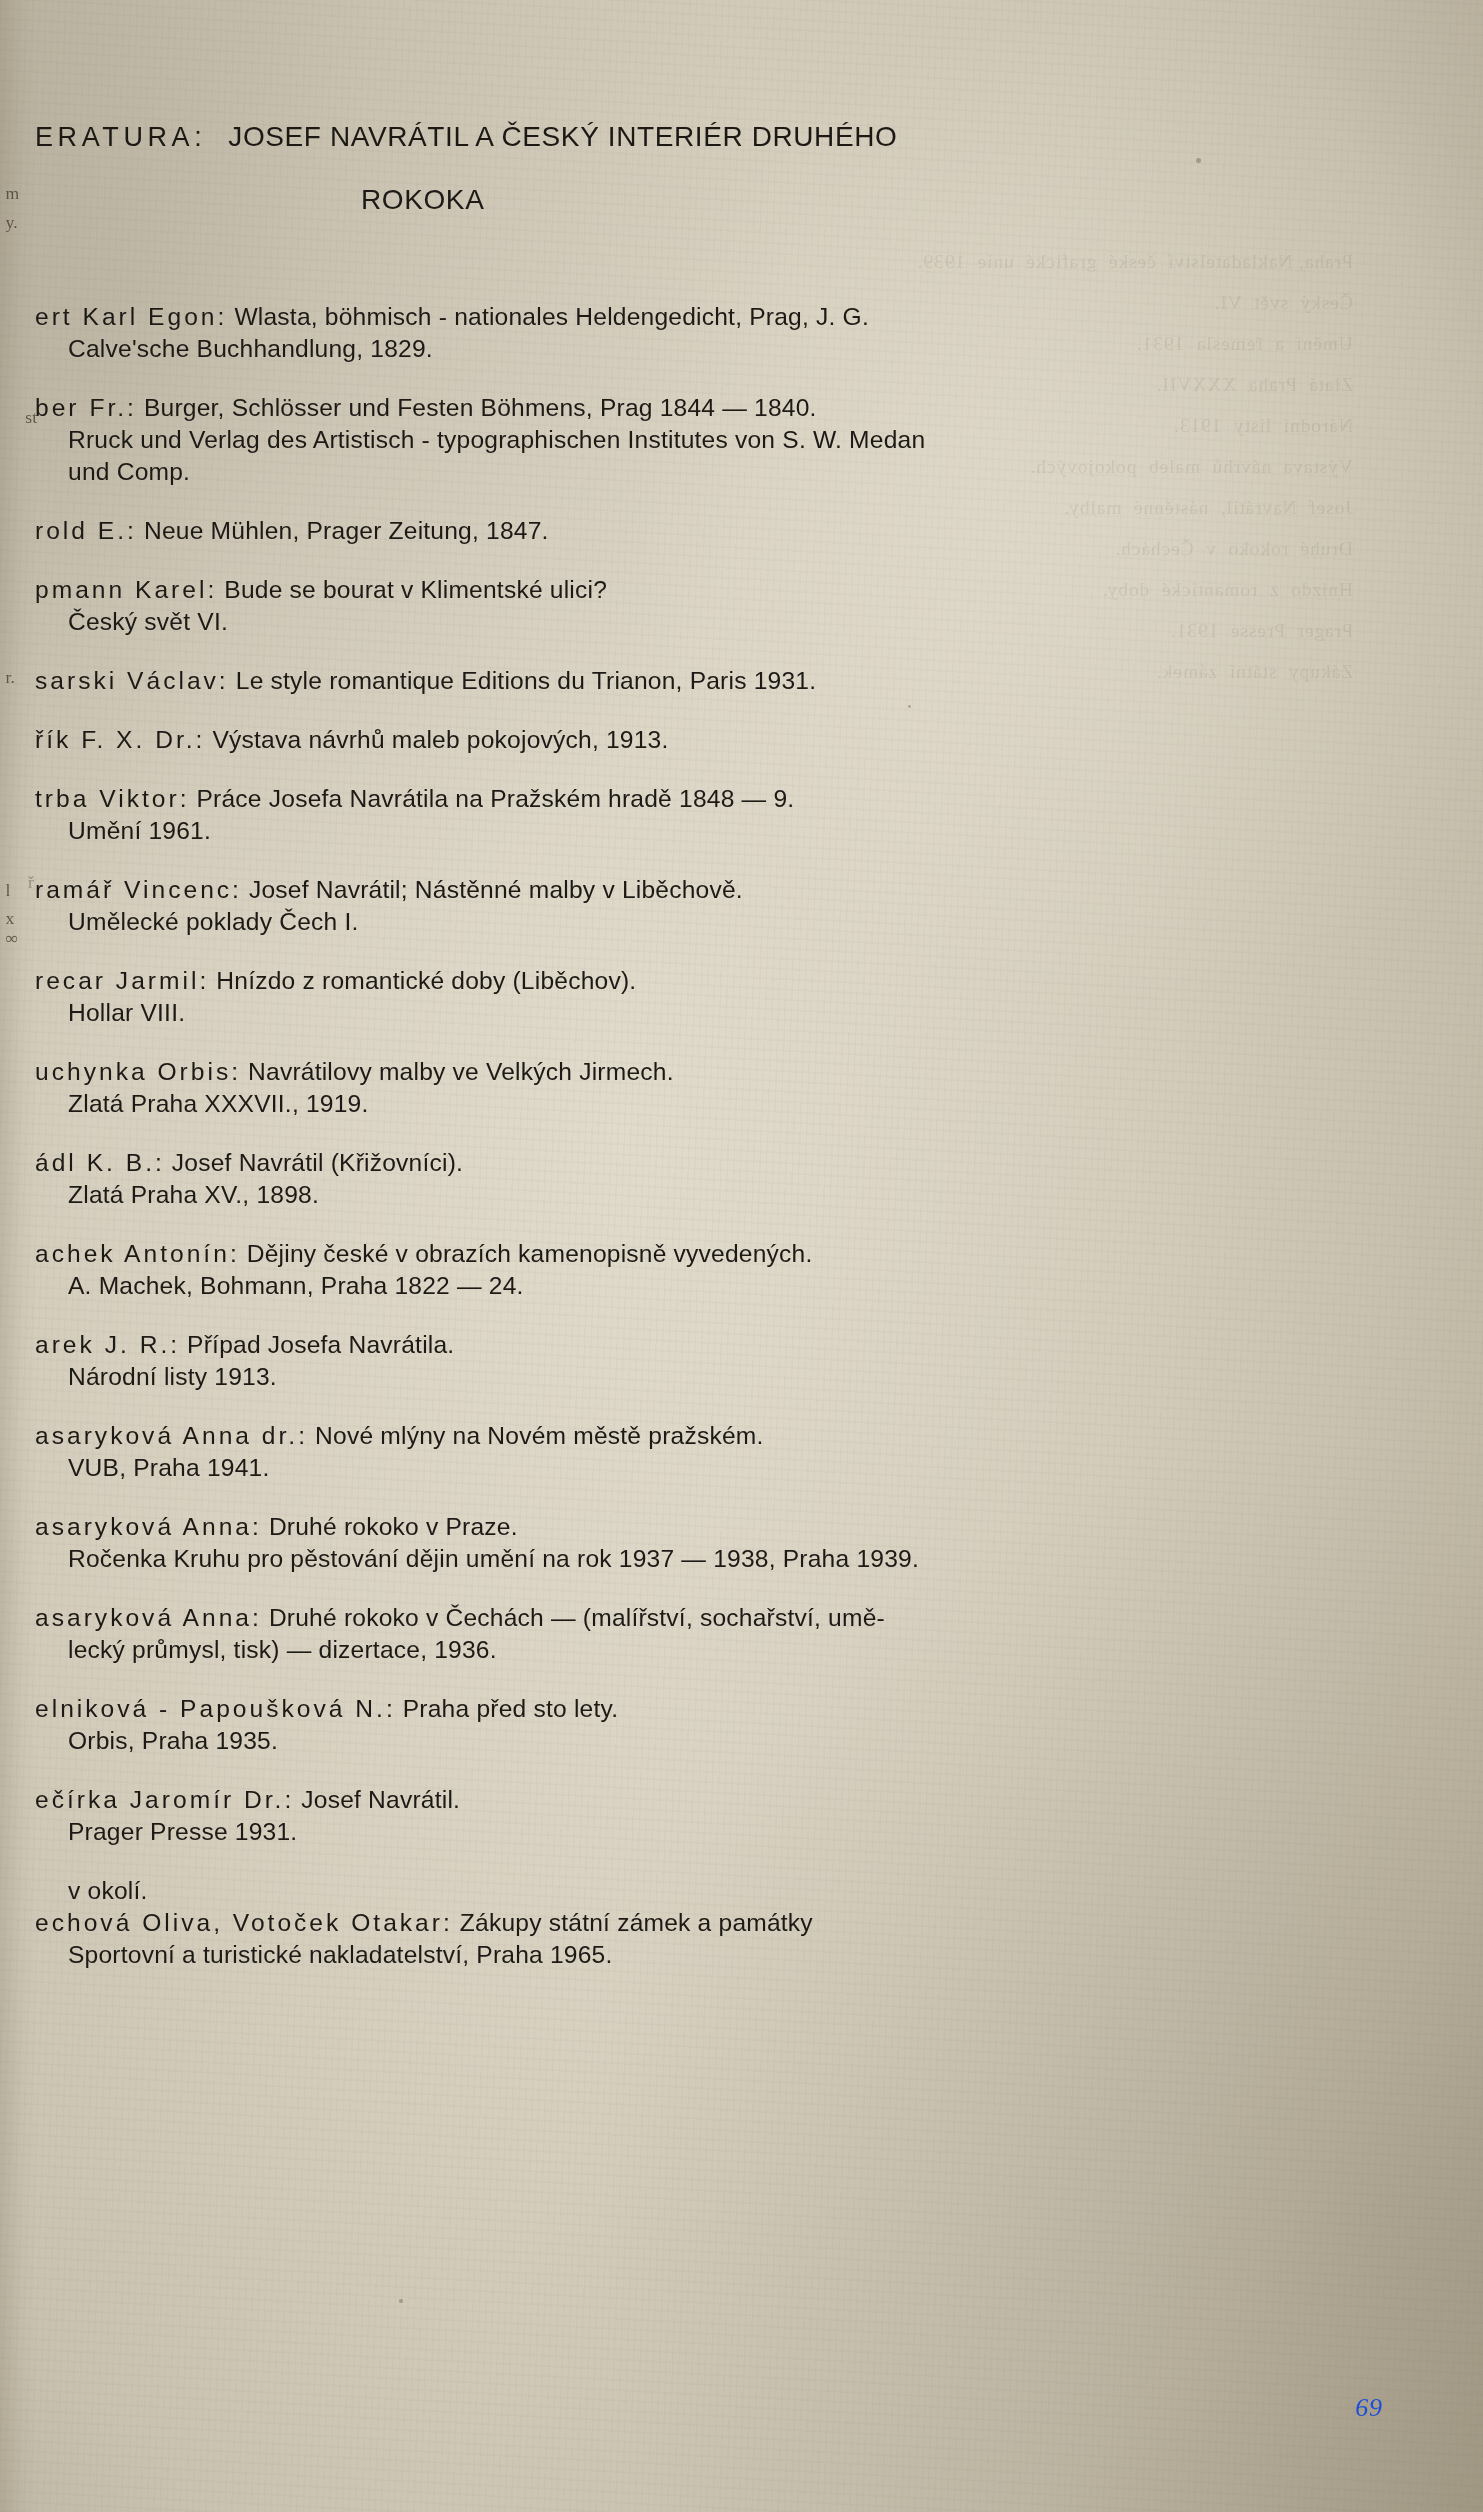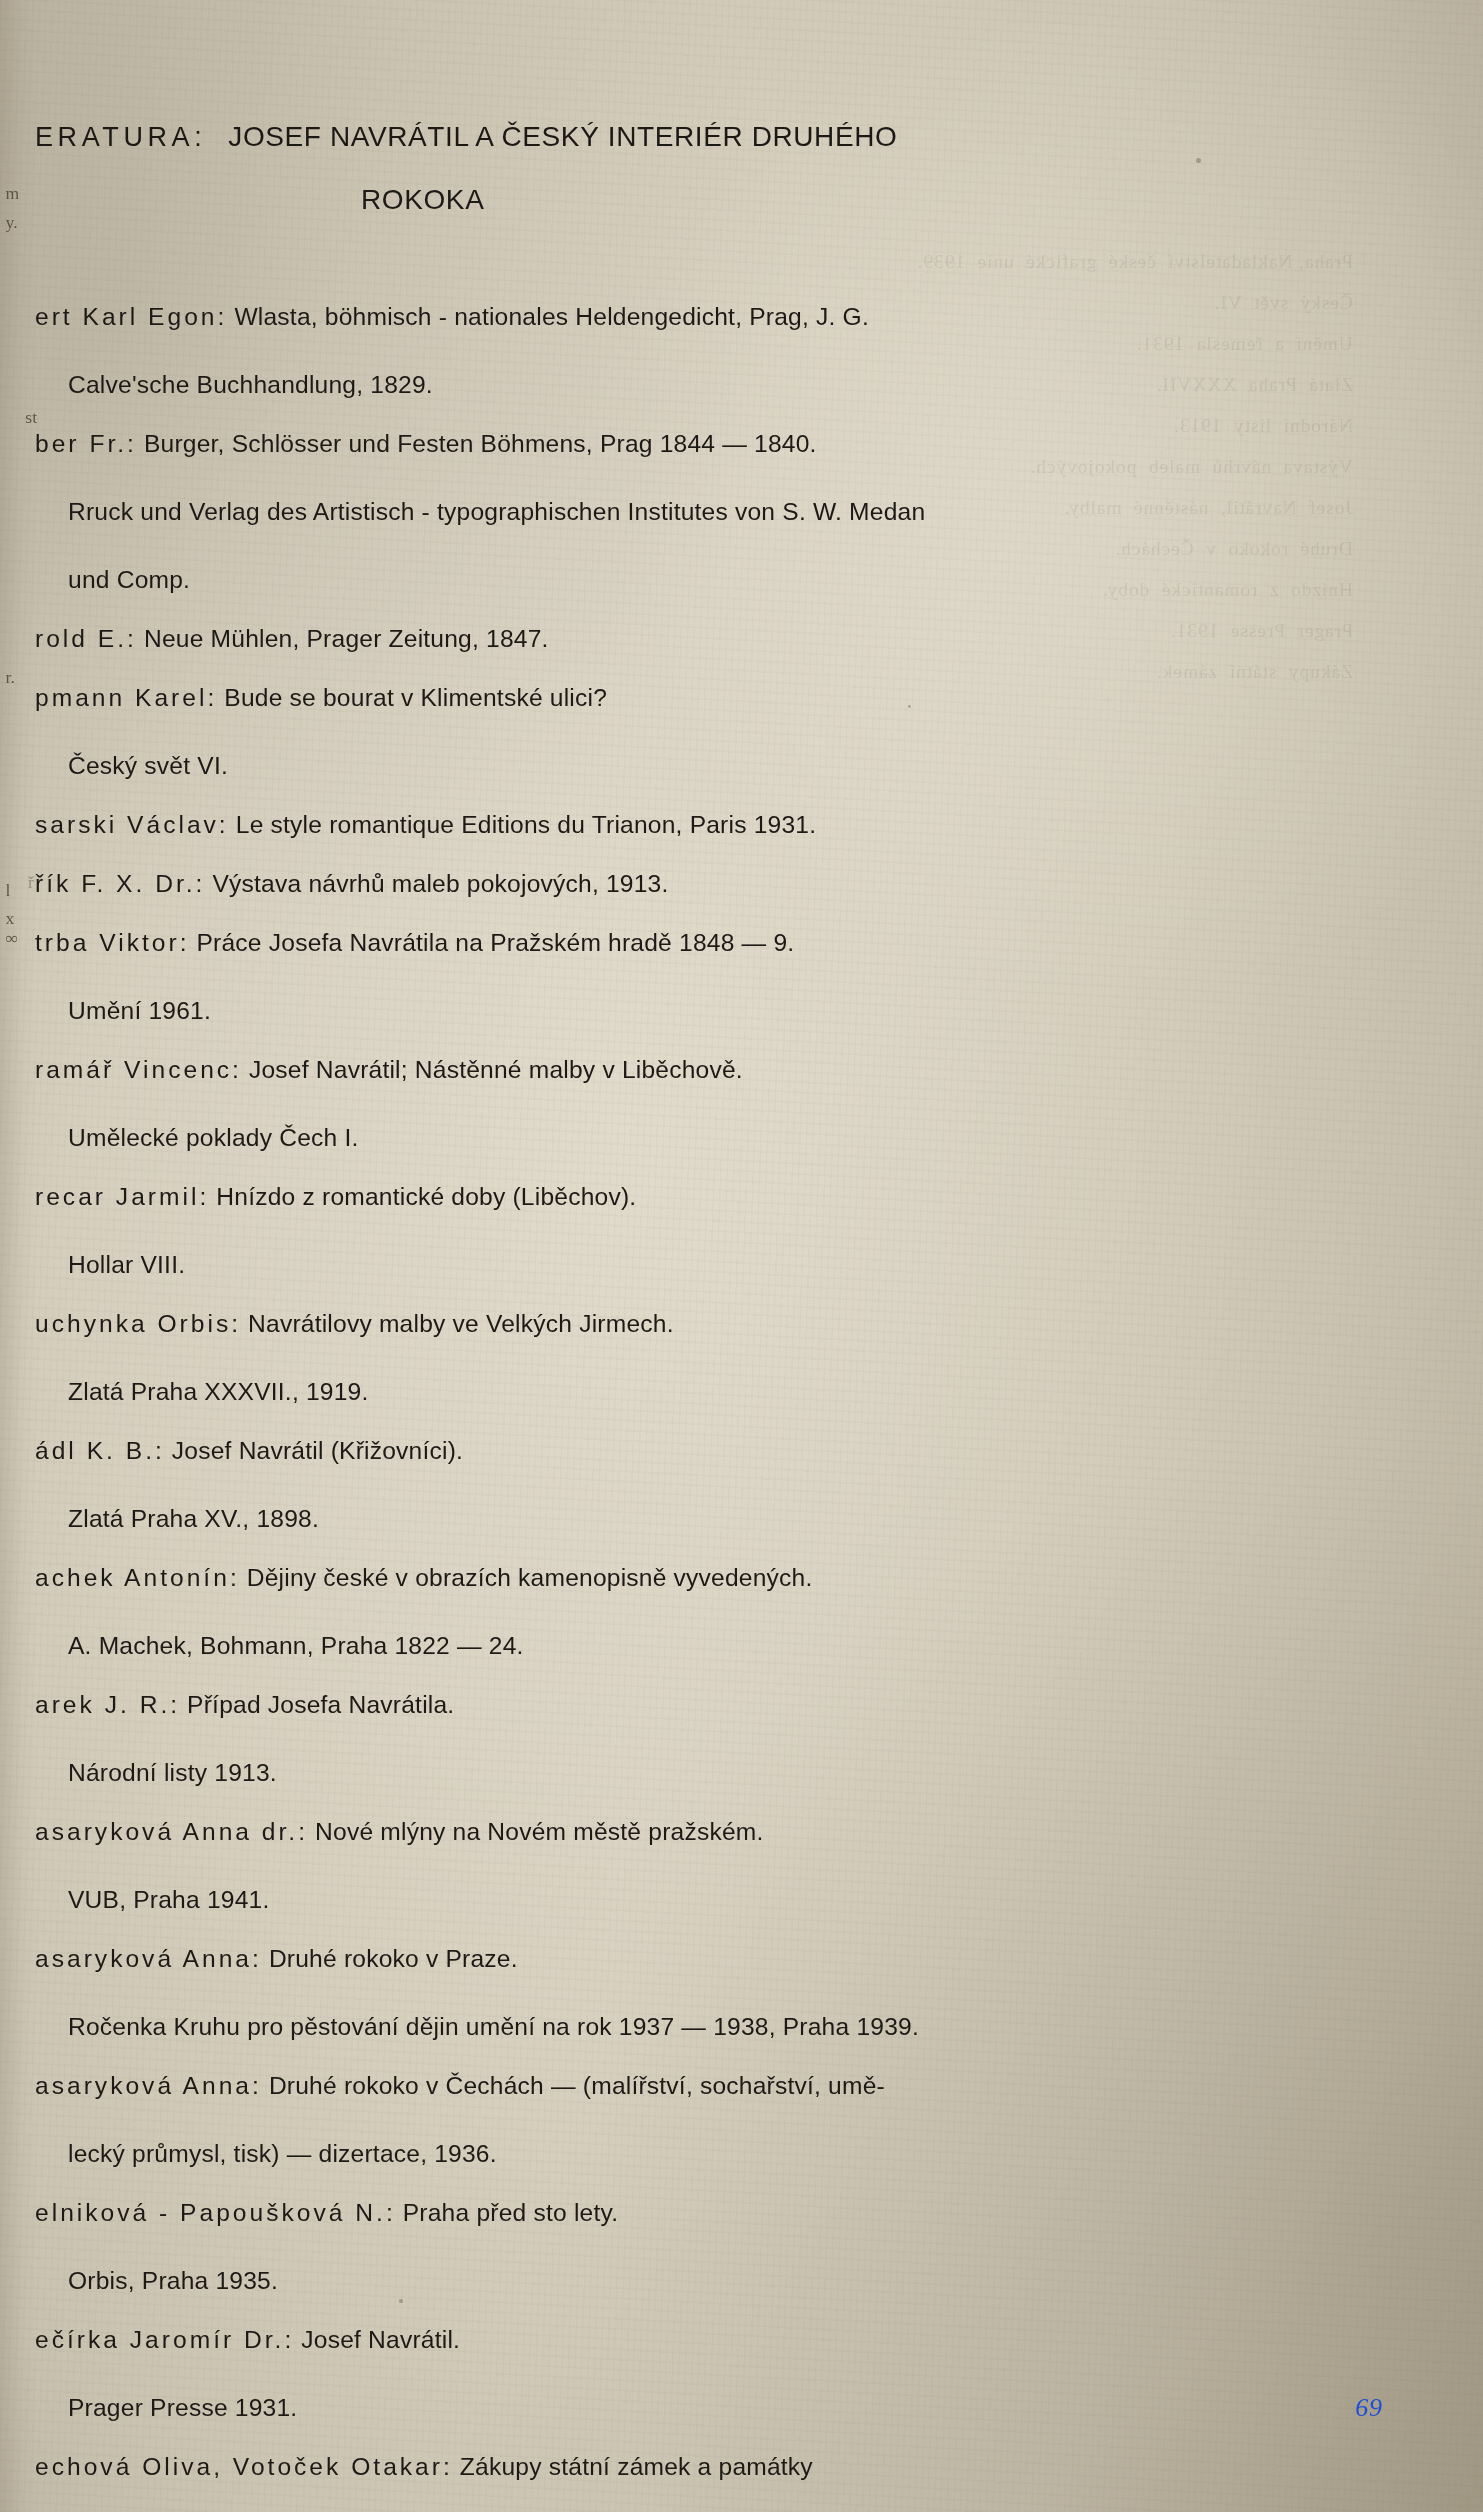--- a/index.html
+++ b/index.html
@@ -131,21 +131,20 @@
     margin-bottom: 27px;
   }
   .entry-line {
     font-size: 24.6px;
     line-height: 32px;
     color: #1d1a16;
     letter-spacing: 0.2px;
   }
   .entry-line.cont {
     padding-left: 33px;
-    margin-top: 36px;
   }
   .author {
     letter-spacing: 3px;
   }
   .tight {
     letter-spacing: 0.2px;
   }
 
   .page-number {
     position: absolute;
@@ -271,22 +270,22 @@
       </div>
       <div class="entry">
         <div class="entry-line"><span class="author">elniková - Papoušková  N.:</span><span class="tight">  Praha před sto lety.</span></div>
         <div class="entry-line cont">Orbis, Praha 1935.</div>
       </div>
       <div class="entry">
         <div class="entry-line"><span class="author">ečírka  Jaromír  Dr.:</span><span class="tight">  Josef Navrátil.</span></div>
         <div class="entry-line cont">Prager Presse 1931.</div>
       </div>
       <div class="entry">
+        <div class="entry-line cont">v okolí.</div>
         <div class="entry-line"><span class="author">echová  Oliva,  Votoček  Otakar:</span><span class="tight">  Zákupy státní zámek a památky</span></div>
-        <div class="entry-line cont">v okolí.</div>
         <div class="entry-line cont">Sportovní a turistické nakladatelství, Praha 1965.</div>
       </div>
     </div>
 
 </div>
 
 <div class="page-number">69</div>
 
 
 </body></html>

